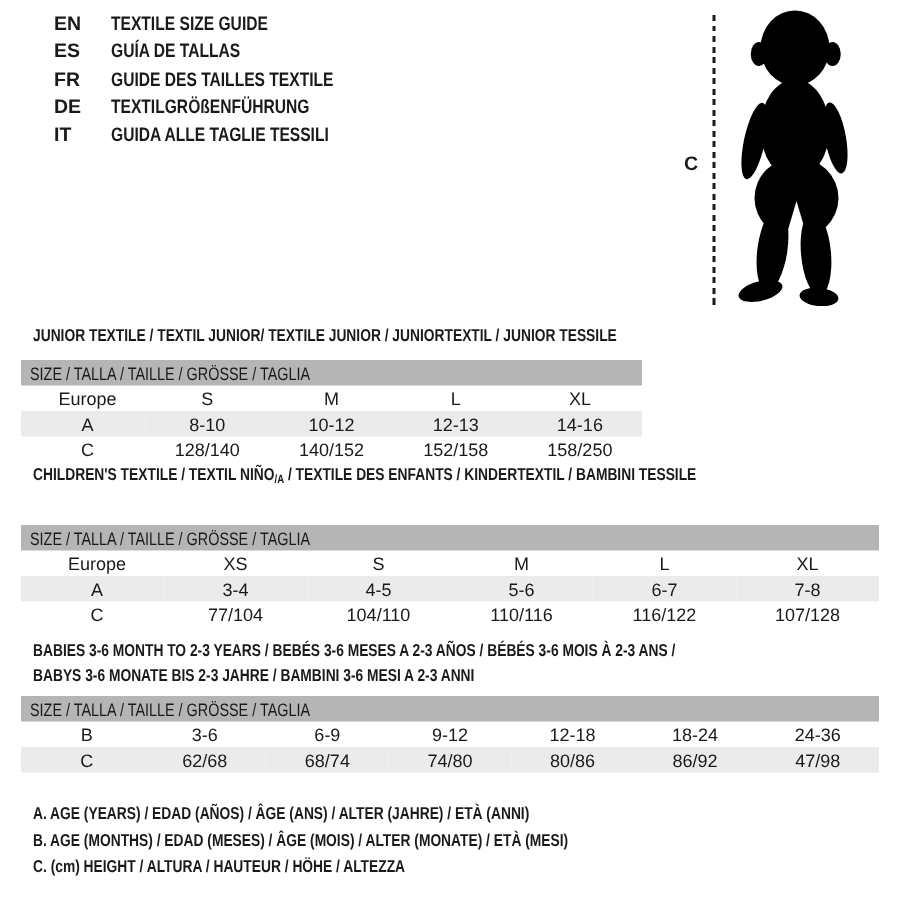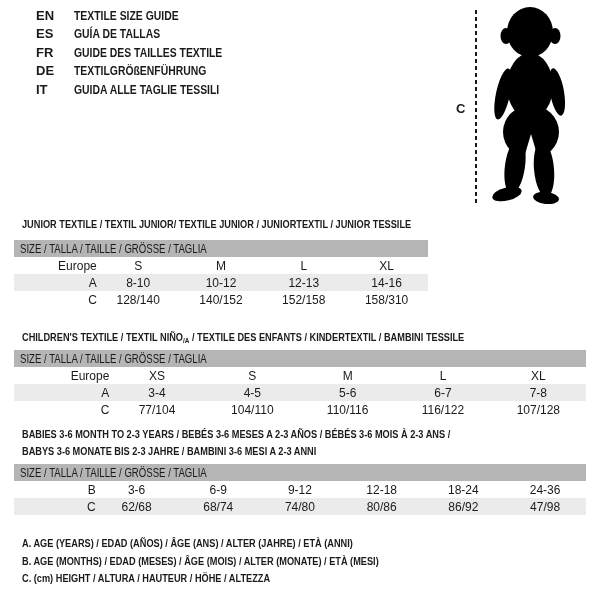--- a/index.html
+++ b/index.html
@@ -31,28 +31,28 @@
   
   .sec-title { position:absolute; left:22px; font-weight:bold; font-size:11.5px; line-height:16.5px; }
   .title-sub { font-size:8px; vertical-align:-2px; }
   
   .size-table {
     position:absolute; left:14px;
     border-collapse:collapse; table-layout:fixed;
     font-size:12px;
   }
   .size-table td { height:17px; padding:0; text-align:center; vertical-align:middle; }
-  .size-table td.rowlabel { text-align:right; padding-left:6px; width:55px; }
+  .size-table td.rowlabel { text-align:center; padding-left:6px; width:55px; }
   .size-table tr.size-hdr td { background:#b5b5b5; text-align:left; padding-left:6px; }
   .size-table tr.shaded td { background:#ebebeb; }
   .t-junior   { top:240px; width:414px; }
   .t-children { top:350px; width:572px; }
   .t-babies   { top:464px; width:572px; }
   #title-junior   { top:216px; }
-  #title-children { top:329px; }
+  #title-children { top:309px; }
   #title-babies   { top:426px; }
   
   .legend-block { position:absolute; top:535px; left:22px; }
   .legend-line { font-weight:bold; font-size:11.5px; line-height:17.5px; }
 </style>
 </head>
 <body>
 
 <section class="lang-block">
   <div class="lang-row">
@@ -118,21 +118,21 @@
     <td>8-10</td>
     <td>10-12</td>
     <td>12-13</td>
     <td>14-16</td>
   </tr>
   <tr>
     <td class="rowlabel">C</td>
     <td>128/140</td>
     <td>140/152</td>
     <td>152/158</td>
-    <td>158/310</td>
+    <td>158/250</td>
   </tr>
 </tbody>
   </table>
 
 <h2 class="sec-title" id="title-children">
   <span class="cond"><span>CHILDREN'S TEXTILE / TEXTIL NIÑO</span><span class="title-sub">/A</span><span> / TEXTILE DES ENFANTS / KINDERTEXTIL / BAMBINI TESSILE</span></span>
 </h2>
 <table class="size-table t-children">
   <tbody>
       <tr class="size-hdr">

